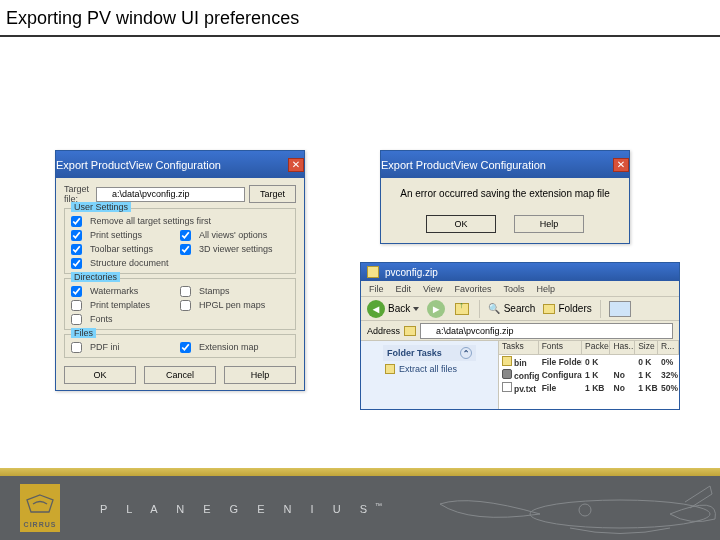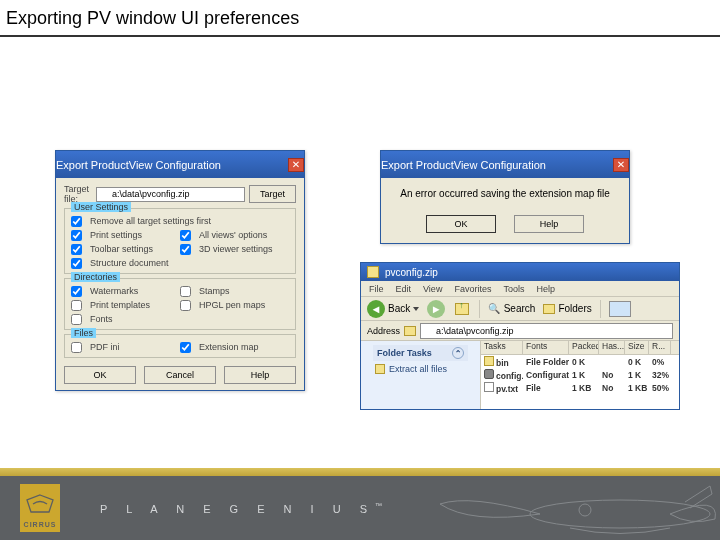--- a/index.html
+++ b/index.html
@@ -37,21 +37,21 @@
   .toolbar { height: 24px; background:#ece9d8; display:flex; align-items:center; gap:8px; padding:0 6px; border-bottom:1px solid #c9c6b8; font-size:10px; }
   .tb-back { display:flex; align-items:center; gap:3px; }
   .circle-btn { width:18px; height:18px; border-radius:50%; display:flex; align-items:center; justify-content:center; font-size:11px; color:#fff; }
   .green { background:#59a636; }
   .green-dim { background:#9cc787; }
   .sep { width:1px; height:18px; background:#c9c6b8; }
   .views-btn { width:22px; height:16px; border:1px solid #8e8e8e; background:#cfe4f8; }
   .addrbar { height:20px; display:flex; align-items:center; gap:4px; padding:0 6px; border-bottom:1px solid #c9c6b8; font-size:9px; }
   .addrbar .text-input { height:16px; }
   .exp-body { display:flex; height:68px; background:#fff; font-size:9px; }
-  .side { width:120px; background:#e8f0fb; border-right:1px solid #c9c6b8; padding:4px 12px; }
+  .side { width:138px; background:#e8f0fb; border-right:1px solid #c9c6b8; padding:4px 22px; }
   .side-head { background:#dfe8f6; color:#2a4a7a; font-size:9px; font-weight:bold; padding:2px 4px; display:flex; justify-content:space-between; align-items:center; }
   .side-link { color:#2a4a7a; padding:3px 2px; display:flex; align-items:center; gap:4px; }
   .list { flex:1; overflow:hidden; }
   .list-head { display:flex; background:#ece9d8; border-bottom:1px solid #c9c6b8; height:14px; }
   .col { border-right:1px solid #c9c6b8; padding:0 3px; font-size:8.5px; color:#333; overflow:hidden; white-space:nowrap; }
   .c-name{width:42px}.c-type{width:46px}.c-pack{width:30px}.c-has{width:26px}.c-size{width:24px}.c-ratio{width:22px}
   .list-row { display:flex; height:13px; align-items:center; }
   .list-row .col{border:none;font-weight:bold;}
   .file-icon{width:10px;height:10px;margin-right:2px;display:inline-block;}
   .fi-folder{background:#f4e28a;border:1px solid #b49a30;}

